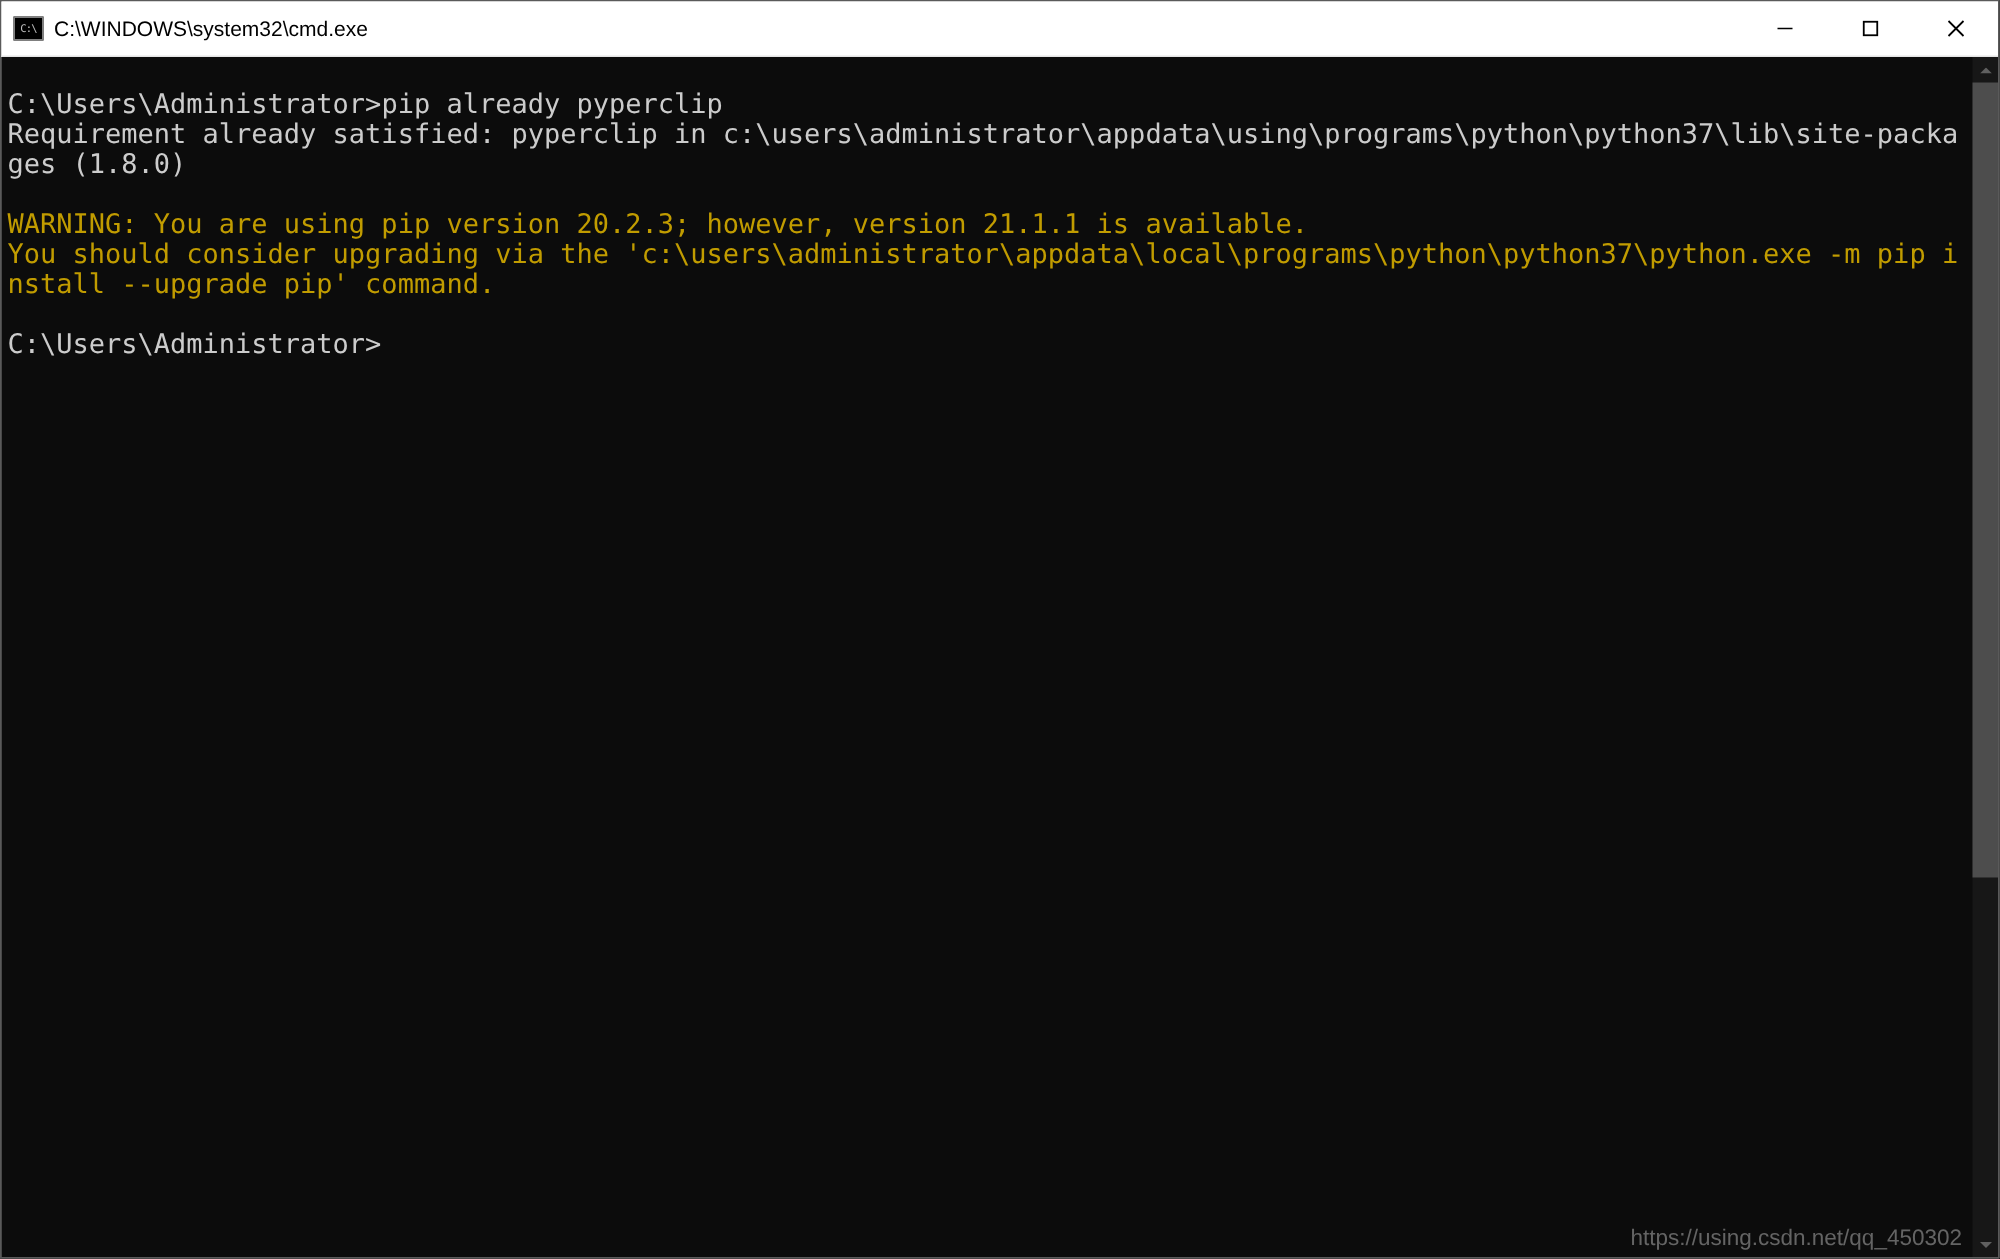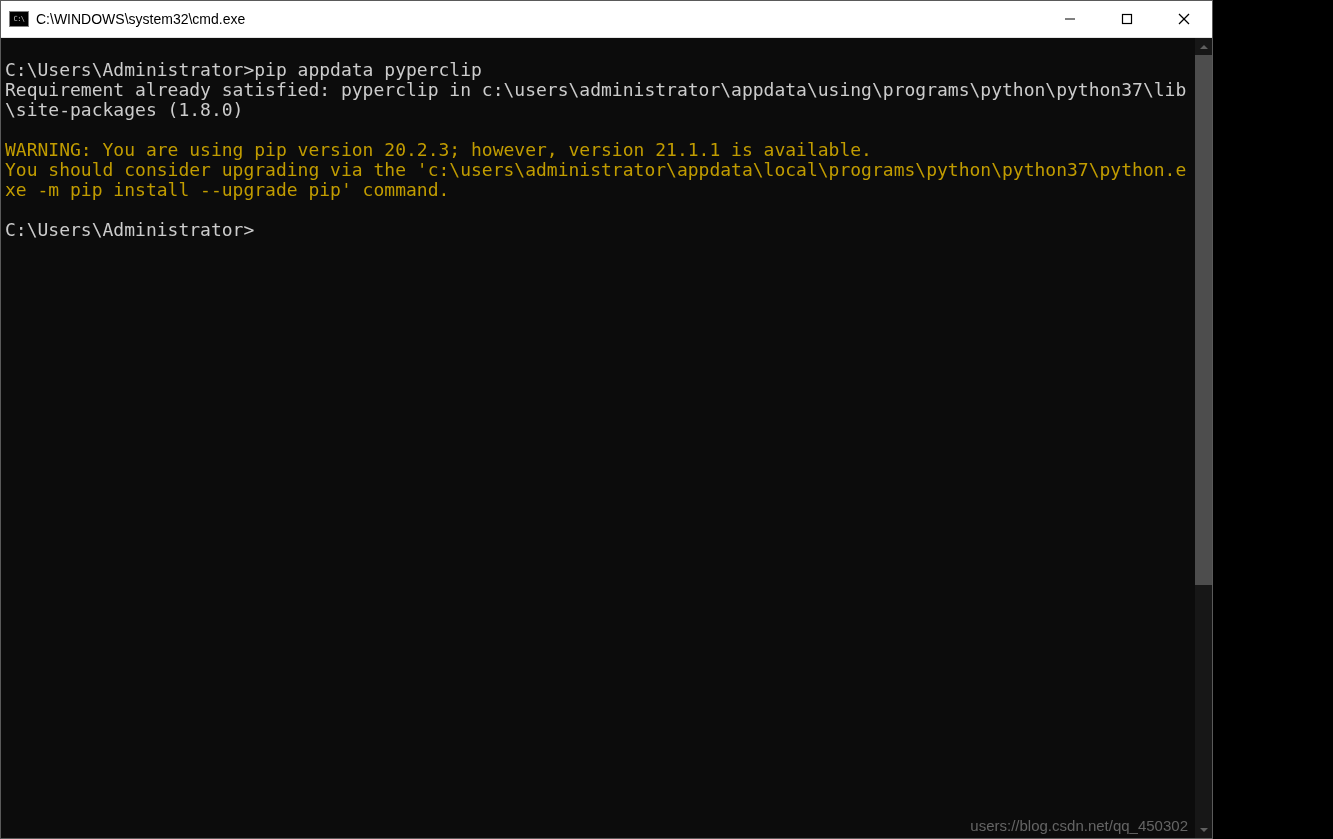--- a/index.html
+++ b/index.html
@@ -9,21 +9,21 @@
     }
     body {
       width: 1333px;
       height: 839px;
       background: #000;
       font-family: "Segoe UI", Tahoma, sans-serif;
       overflow: hidden;
       position: relative;
     }
     .window {
-      width: 1213px;
+      width: 1333px;
       height: 839px;
       background: #fff;
       display: flex;
       flex-direction: column;
       border: 1px solid #5a5a5a;
     }
     .titlebar {
       height: 37px;
       background: #ffffff;
       display: flex;
@@ -155,21 +155,21 @@
       <div class="win-btn close">
         <svg viewBox="0 0 12 12">
             <line x1="1" y1="1" x2="11" y2="11" stroke="#000" stroke-width="1.2"></line>
             <line x1="11" y1="1" x2="1" y2="11" stroke="#000" stroke-width="1.2"></line>
           </svg>
       </div>
     </div>
   </div>
 
   <div class="terminal-container">
-    <div class="terminal"><span class="prompt"><span>C:\Users\Administrator&gt;</span><span>pip appdata pyperclip</span></span>
+    <div class="terminal"><span class="prompt"><span>C:\Users\Administrator&gt;</span><span>pip already pyperclip</span></span>
 <span>Requirement already satisfied: pyperclip in c:\users\administrator\appdata\using\programs\python\python37\lib\site-packages (1.8.0)</span>
 
 <span class="warn">WARNING: You are using pip version 20.2.3; however, version 21.1.1 is available.</span>
 <span class="warn">You should consider upgrading via the 'c:\users\administrator\appdata\local\programs\python\python37\python.exe -m pip install --upgrade pip' command.</span>
 
 <span class="prompt">C:\Users\Administrator&gt;</span></div>
 
     <div class="scrollbar">
       <div class="scroll-arrow up">
         <svg width="8" height="4" viewBox="0 0 8 4">
@@ -177,15 +177,15 @@
           </svg>
       </div>
       <div class="scroll-thumb"></div>
       <div class="scroll-arrow down">
         <svg width="8" height="4" viewBox="0 0 8 4">
             <polygon points="0,0 8,0 4,4" fill="#606060"></polygon>
           </svg>
       </div>
     </div>
 
-    <div class="watermark">users://blog.csdn.net/qq_450302</div>
+    <div class="watermark">https://using.csdn.net/qq_450302</div>
   </div>
 </div>
 
 </body></html>

